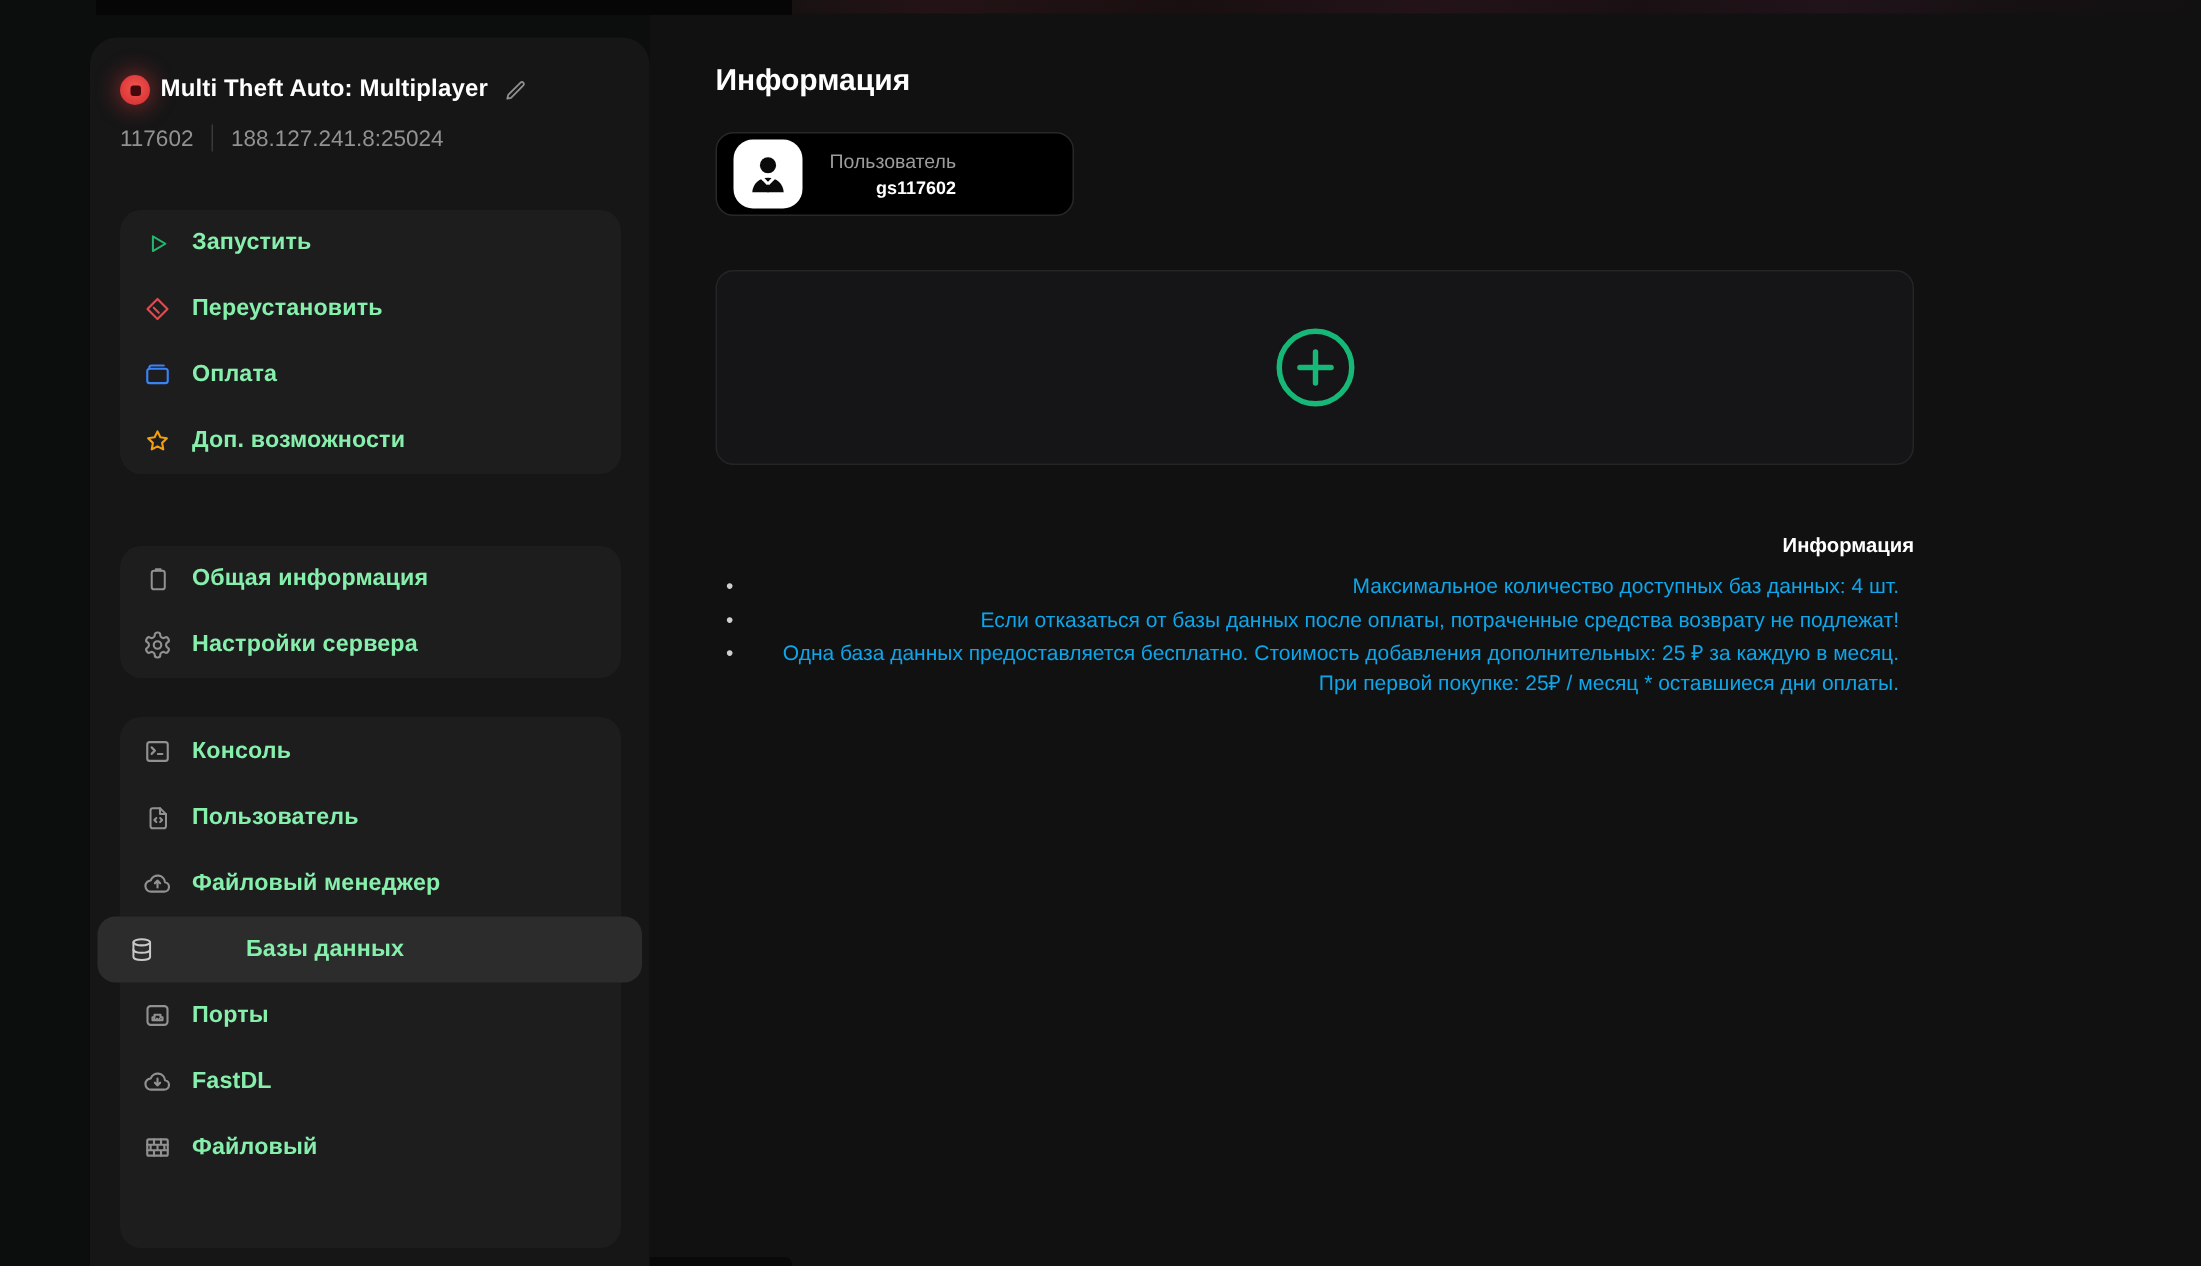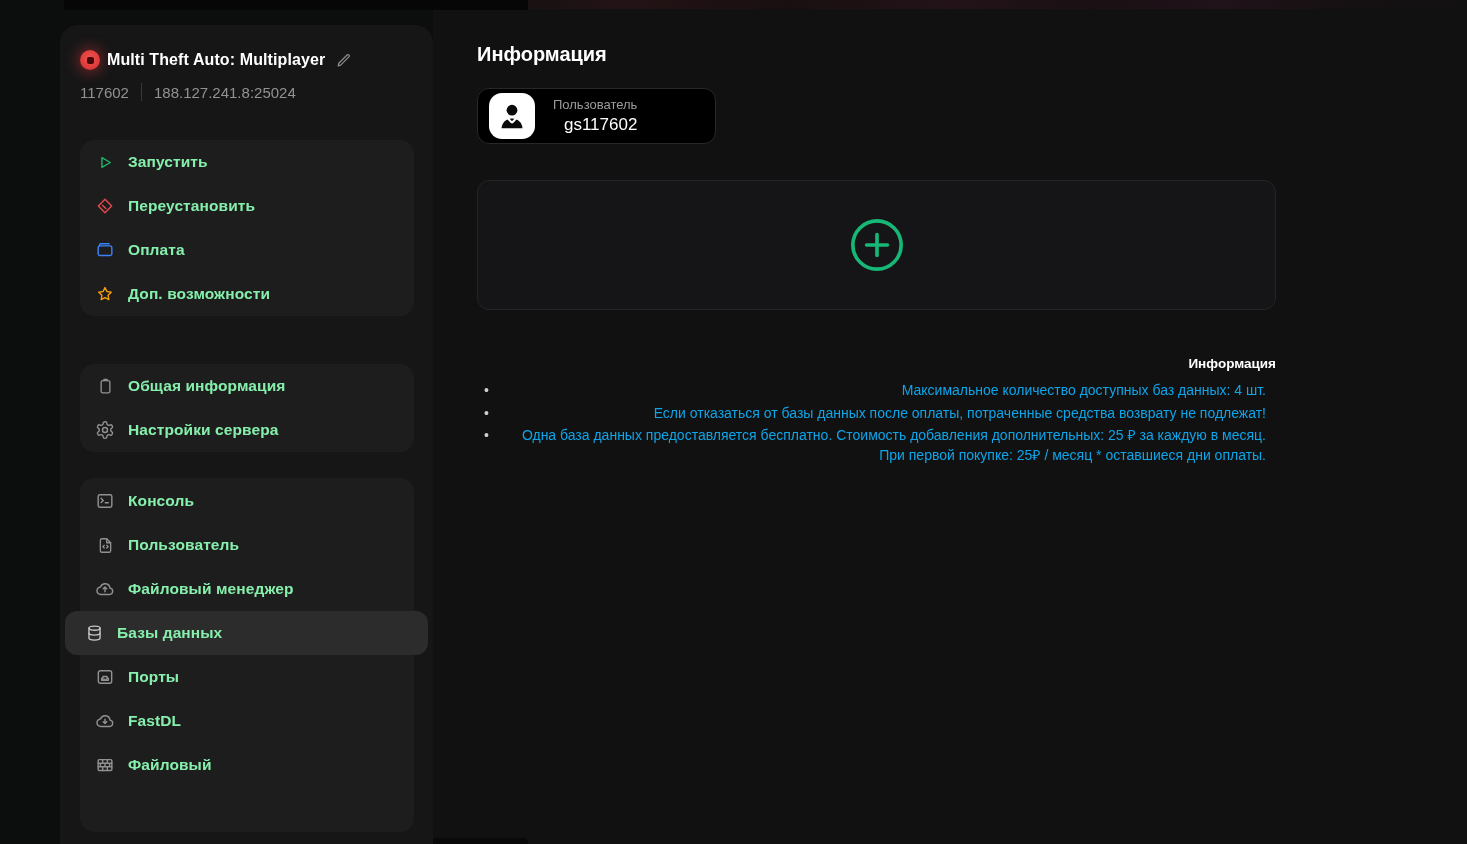--- a/index.html
+++ b/index.html
@@ -26,36 +26,36 @@
   .edit-btn{margin-left:10px;color:#8f8f90;display:flex;cursor:pointer;}
   .server-meta{display:flex;align-items:center;margin-top:13px;font-size:15px;color:#929293;}
   .meta-divider{width:1px;height:18px;background:#39393a;margin:0 12px;}
 
   .card{position:absolute;left:20px;width:334px;background:#1d1d1e;border-radius:14px;}
   .card-actions{top:115px;height:176px;}
   .card-info{top:339px;height:88px;}
   .card-manage{top:453px;height:354px;padding-top:1px;box-sizing:border-box;}
 
   .nav-row{height:44px;display:flex;align-items:center;padding-left:15px;cursor:pointer;}
-  .nav-row.selected{background:#2c2c2d;border-radius:12px;margin-left:-15px;margin-right:-14px;padding-left:19px;}
+  .nav-row.selected{background:#2c2c2d;border-radius:12px;margin-left:-15px;margin-right:-14px;padding-left:19px;gap:47px;}
   .nav-icon{width:20px;height:20px;margin-right:13px;flex:none;color:#919192;
     display:flex;align-items:center;justify-content:center;}
   .nav-icon svg{stroke:currentColor;fill:none;stroke-width:1.7;stroke-linecap:round;stroke-linejoin:round;}
   .nav-label{font-size:15.5px;font-weight:600;color:#86efac;letter-spacing:.1px;}
 
   
   .main{position:absolute;left:433px;top:0;width:1034px;height:844px;}
   .main-title{position:absolute;left:44px;top:42px;font-size:20px;line-height:24px;font-weight:700;color:#ffffff;}
   .user-card{position:absolute;left:44px;top:88px;width:239px;height:56px;box-sizing:border-box;
     border:1px solid #28282a;border-radius:12px;background:#000000;display:flex;align-items:center;padding-left:11px;}
   .user-avatar{width:46px;height:46px;border-radius:13px;background:#ffffff;flex:none;
     display:flex;align-items:center;justify-content:center;}
   .user-texts{margin-left:18px;}
   .user-label{font-size:13px;color:#9c9c9d;}
-  .user-value{font-size:17px;font-weight:400;color:#ffffff;margin-top:3px;}
+  .user-value{font-size:12px;font-weight:700;color:#ffffff;margin-top:3px;}
 
   .add-box{position:absolute;left:44px;top:180px;width:799px;height:130px;box-sizing:border-box;
     border:1px solid #252527;border-radius:12px;background:#151517;
     display:flex;align-items:center;justify-content:center;cursor:pointer;}
   .plus-icon{width:58px;height:58px;color:#17b877;}
   .plus-icon svg{stroke:currentColor;fill:none;stroke-width:1.5;stroke-linecap:round;}
 
   .info-block{position:absolute;left:13px;top:356px;width:830px;}
   .info-heading{font-size:13.5px;font-weight:700;color:#ffffff;}
   .info-list{margin:10px 0 0 0;padding:0 0 0 36px;list-style:none;width:784px;}

